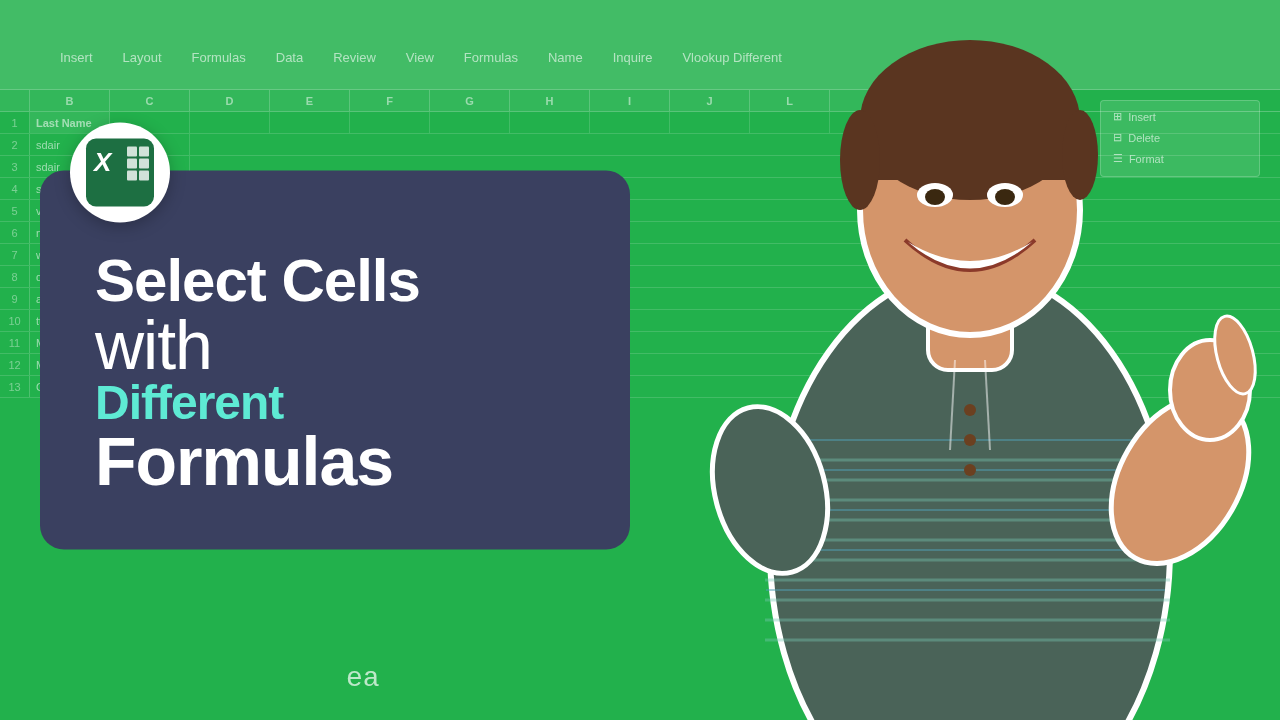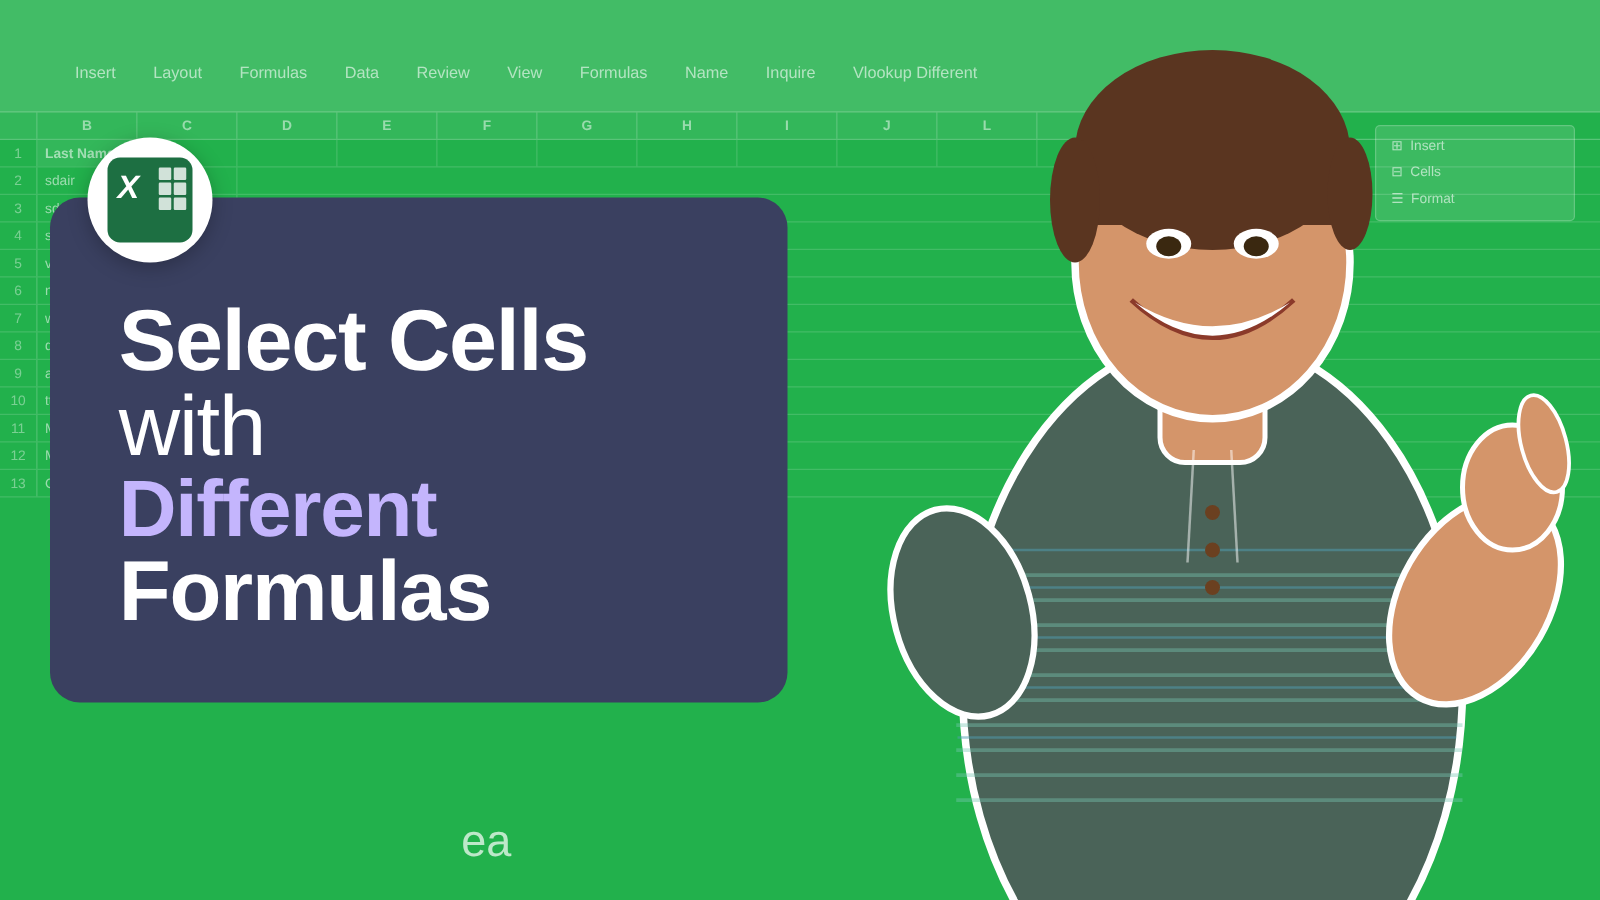--- a/index.html
+++ b/index.html
@@ -167,40 +167,40 @@
     }
 
     .excel-grid-cell {
       width: 10px;
       height: 10px;
       background: rgba(255,255,255,0.8);
       border-radius: 1px;
     }
 
     .title-line1 {
-      font-size: 69px;
+      font-size: 60px;
       font-weight: 900;
       color: white;
       line-height: 1.0;
       margin-top: 30px;
       letter-spacing: -1px;
     }
 
     .title-line2 {
       font-size: 68px;
       font-weight: 400;
       color: white;
       line-height: 1.0;
       letter-spacing: -1px;
     }
 
     .title-line3 {
-      font-size: 64px;
+      font-size: 48px;
       font-weight: 900;
-      color: #c4b5fd;
+      color: #5eead4;
       line-height: 1.0;
       letter-spacing: -1px;
     }
 
     .title-line4 {
       font-size: 68px;
       font-weight: 900;
       color: white;
       line-height: 1.0;
       letter-spacing: -1px;
@@ -213,25 +213,26 @@
       right: -20px;
       width: 660px;
       height: 725px;
       z-index: 6;
     }
 
     
     .bottom-hint {
       position: absolute;
       bottom: 26px;
-      left: 369px;
+      left: 346px;
       color: rgba(255,255,255,0.7);
-      font-size: 36px;
+      font-size: 28px;
       font-weight: 400;
       z-index: 2;
+      font-family: Liberation Mono, monospace;
     }
 
     
     .row-num {
       min-width: 30px;
       color: rgba(255,255,255,0.4);
       font-size: 11px;
       border-right: 1px solid rgba(255,255,255,0.2);
       display: flex;
       align-items: center;
@@ -365,21 +366,21 @@
     </div>
   </div>
 
   <div class="right-panel-bg">
     <div class="right-panel-item">
       <span>⊞</span>
       <span>Insert</span>
     </div>
     <div class="right-panel-item">
       <span>⊟</span>
-      <span>Cells</span>
+      <span>Delete</span>
     </div>
     <div class="right-panel-item">
       <span>☰</span>
       <span>Format</span>
     </div>
   </div>
 
 </div>
 
 <div class="title-card">

